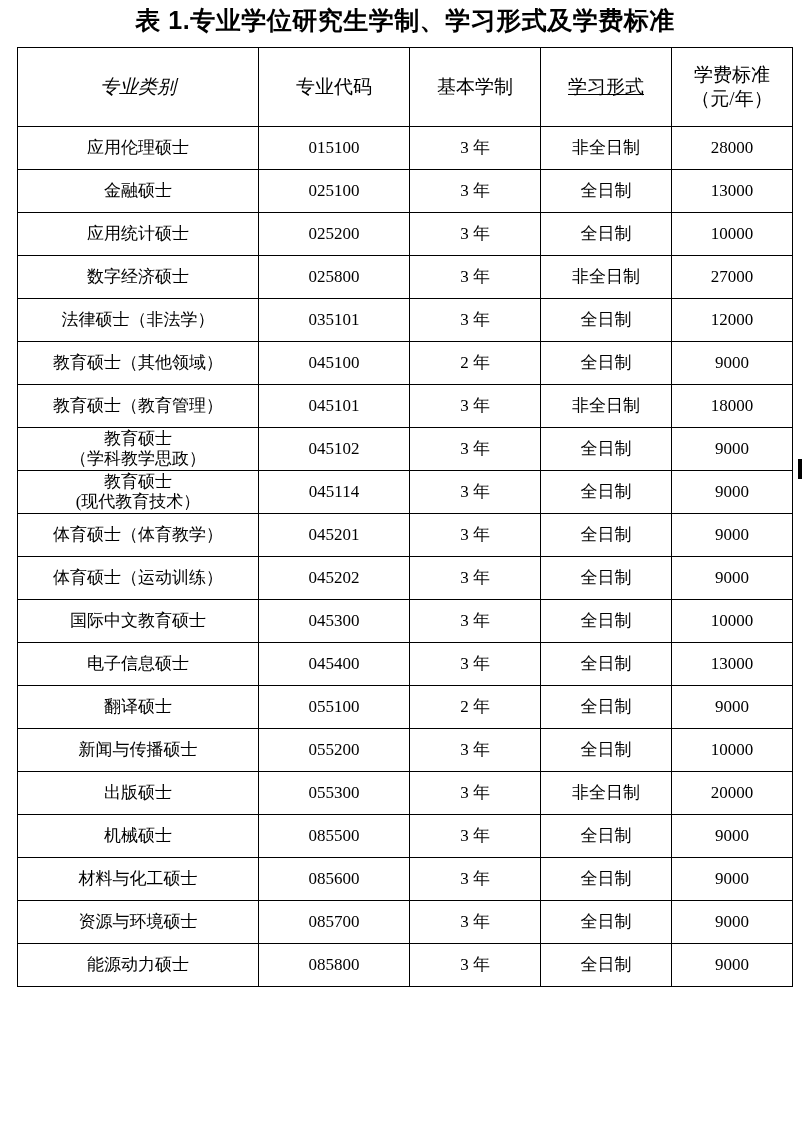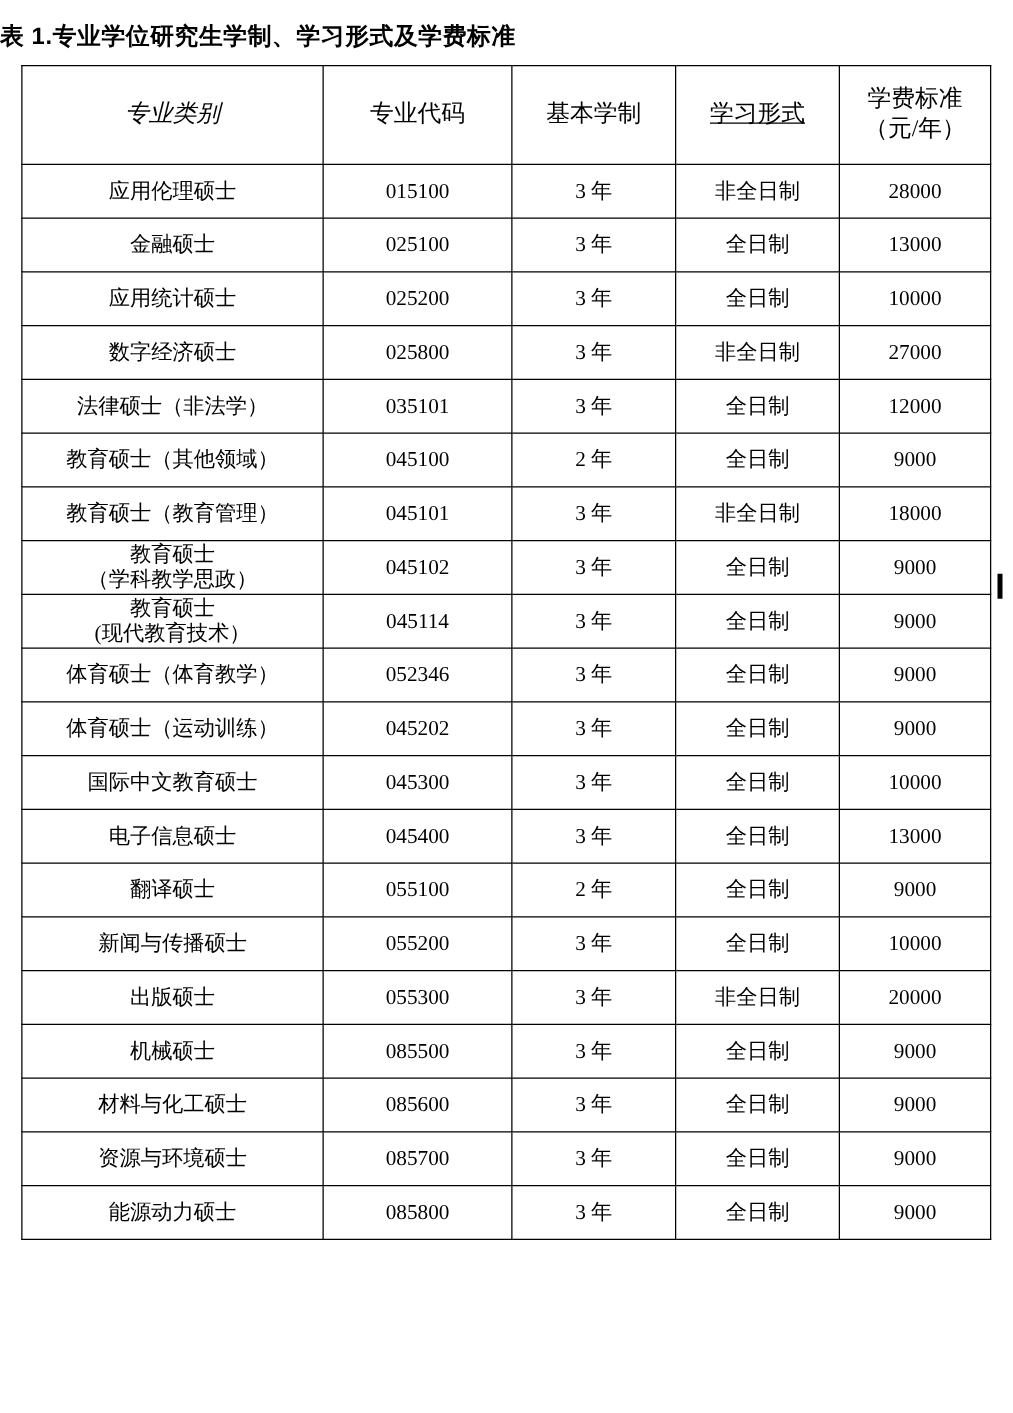--- a/index.html
+++ b/index.html
@@ -15,25 +15,26 @@
     position: relative;
     overflow: hidden;
   }
   .page {
     width: 810px;
     height: 1130px;
     position: relative;
     box-sizing: border-box;
   }
   .table-title {
+    text-align: center;
     font-family: "Liberation Sans", "DejaVu Sans", sans-serif;
     font-weight: bold;
-    font-size: 19px;
+    font-size: 25px;
     letter-spacing: 0.5px;
-    padding-top: 16px;
+    padding-top: 4px;
     padding-bottom: 10px;
   }
   table.fees {
     border-collapse: collapse;
     margin: 0 auto;
     width: 735px;
     table-layout: fixed;
   }
   table.fees td, table.fees th {
     border: 1.5px solid #000000;
@@ -166,21 +167,21 @@
             <span>教育硕士</span>
             <span>(现代教育技术）</span>
           </td>
           <td class="code-cell">045114</td>
           <td class="len-cell">3 年</td>
           <td class="form-cell">全日制</td>
           <td class="fee-cell">9000</td>
         </tr>
         <tr>
           <td class="cat-cell">体育硕士（体育教学）</td>
-          <td class="code-cell">052346</td>
+          <td class="code-cell">045201</td>
           <td class="len-cell">3 年</td>
           <td class="form-cell">全日制</td>
           <td class="fee-cell">9000</td>
         </tr>
         <tr>
           <td class="cat-cell">体育硕士（运动训练）</td>
           <td class="code-cell">045202</td>
           <td class="len-cell">3 年</td>
           <td class="form-cell">全日制</td>
           <td class="fee-cell">9000</td>

